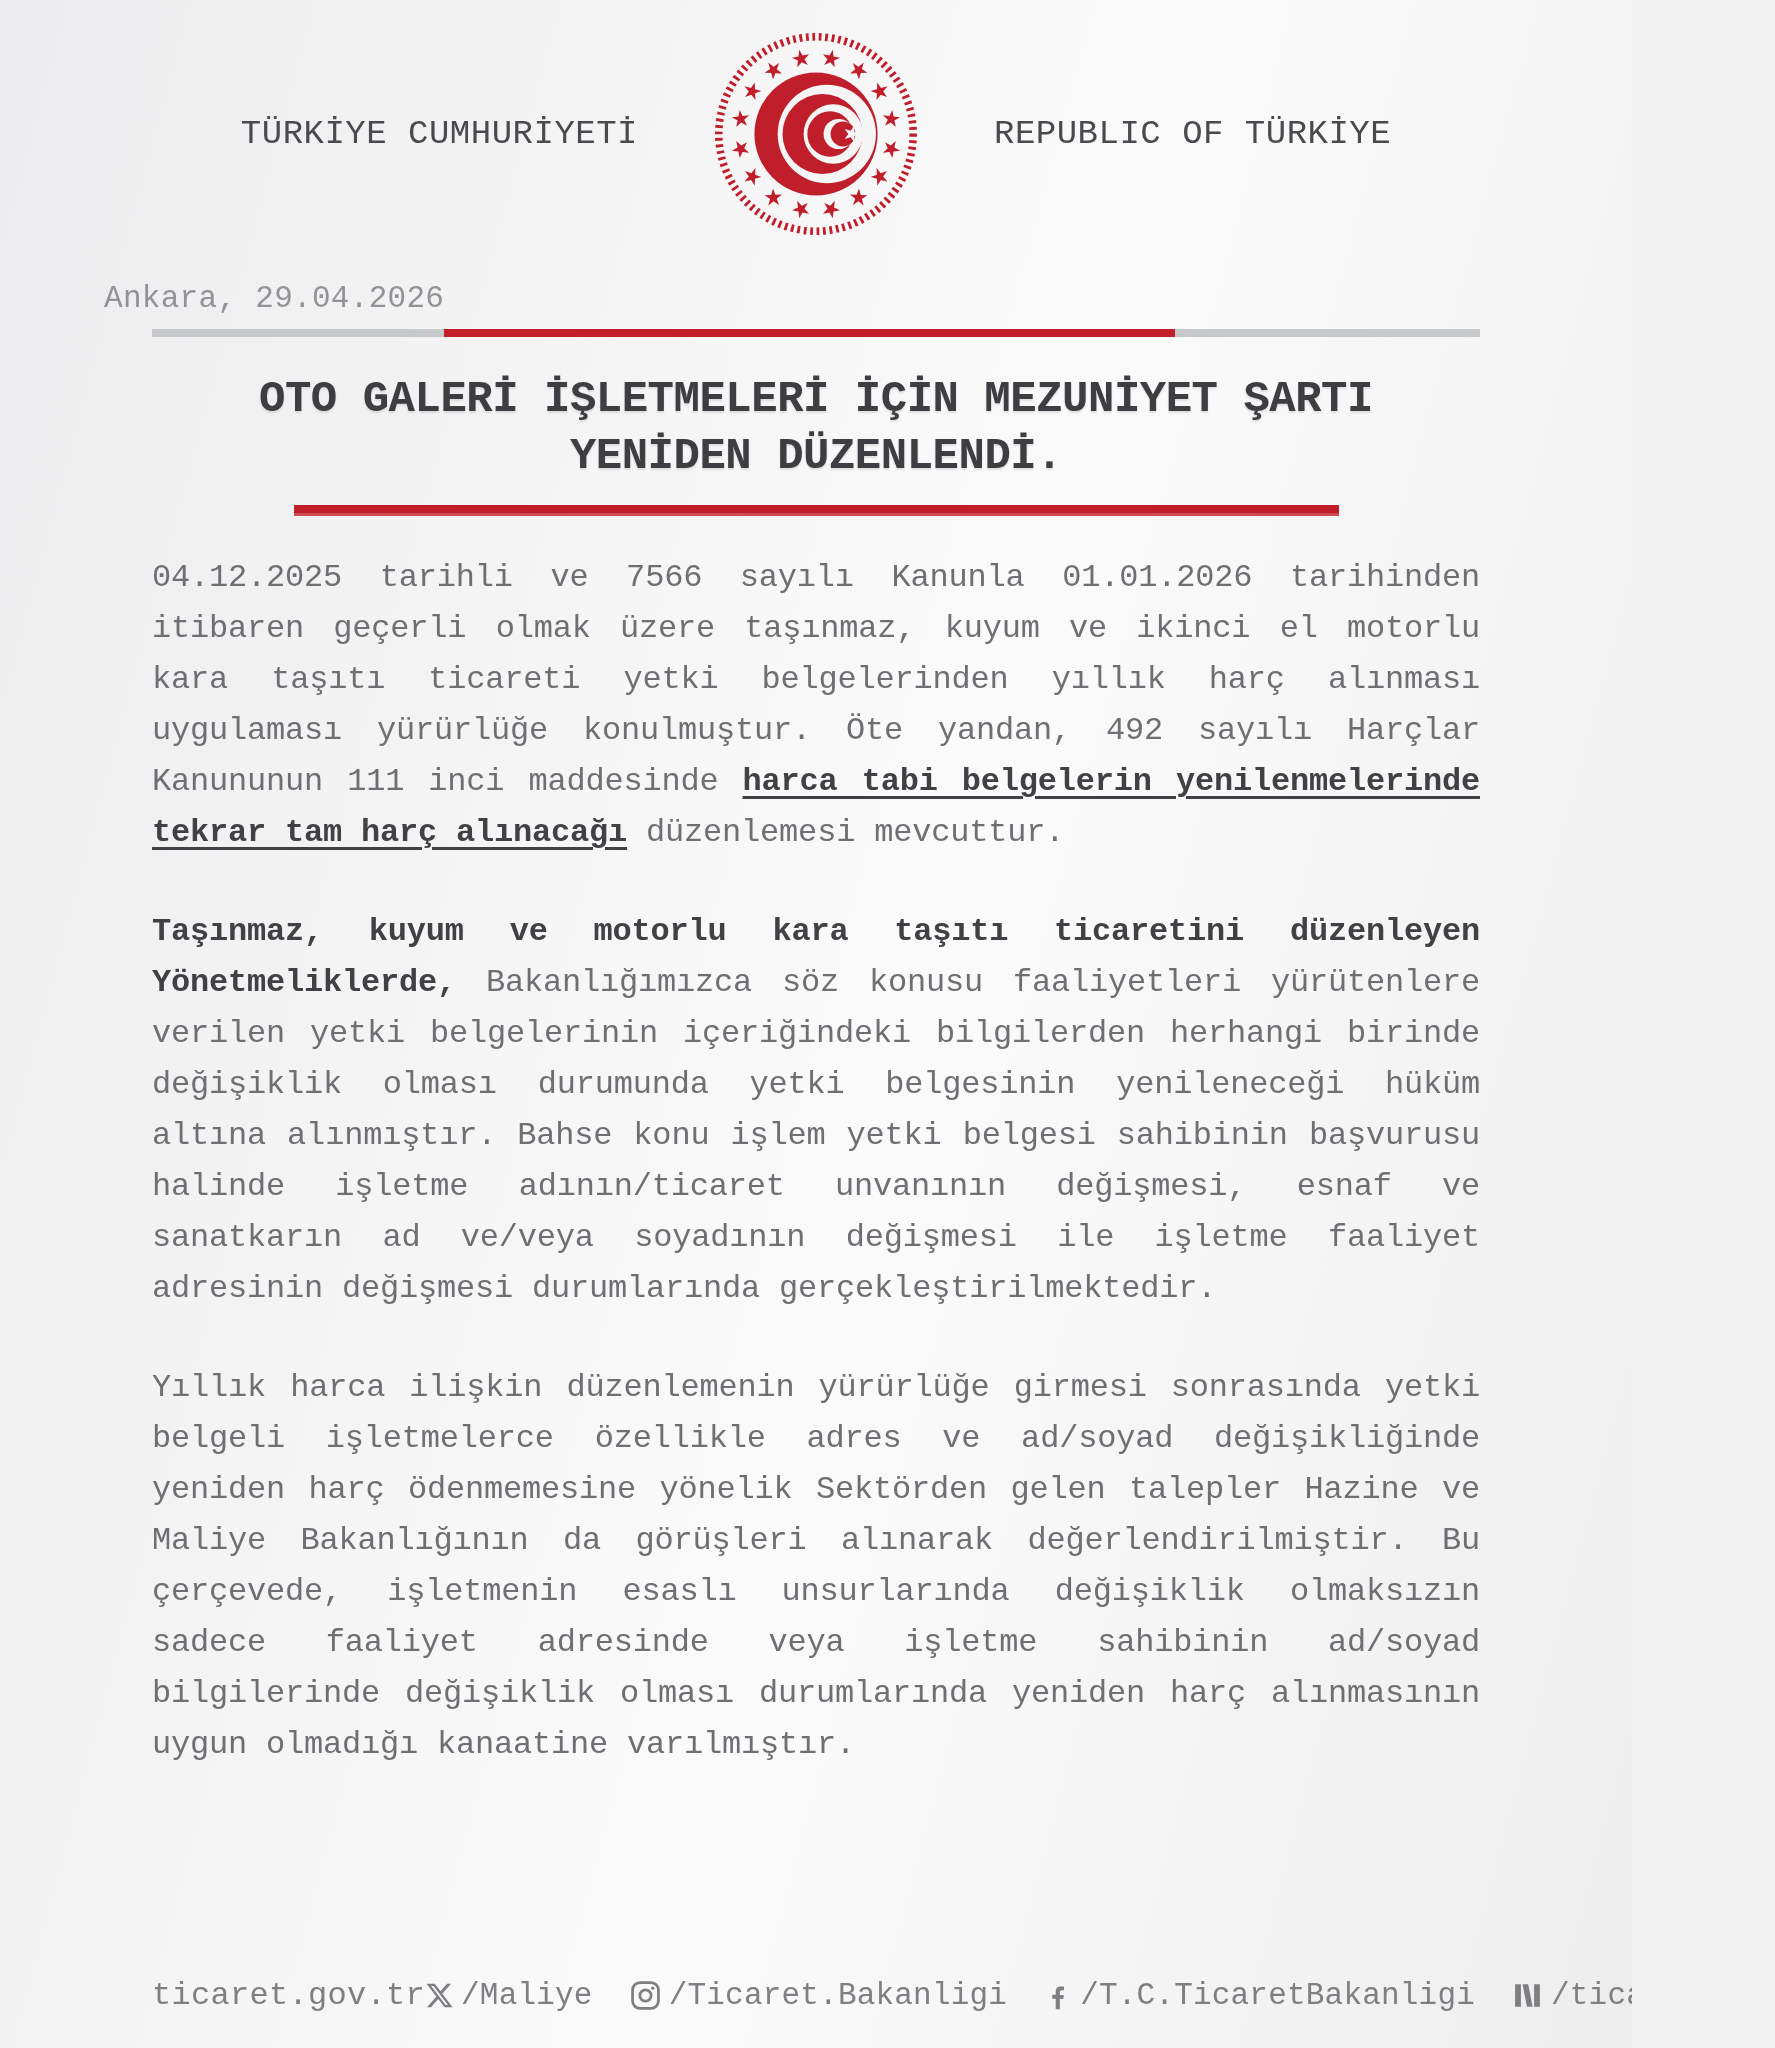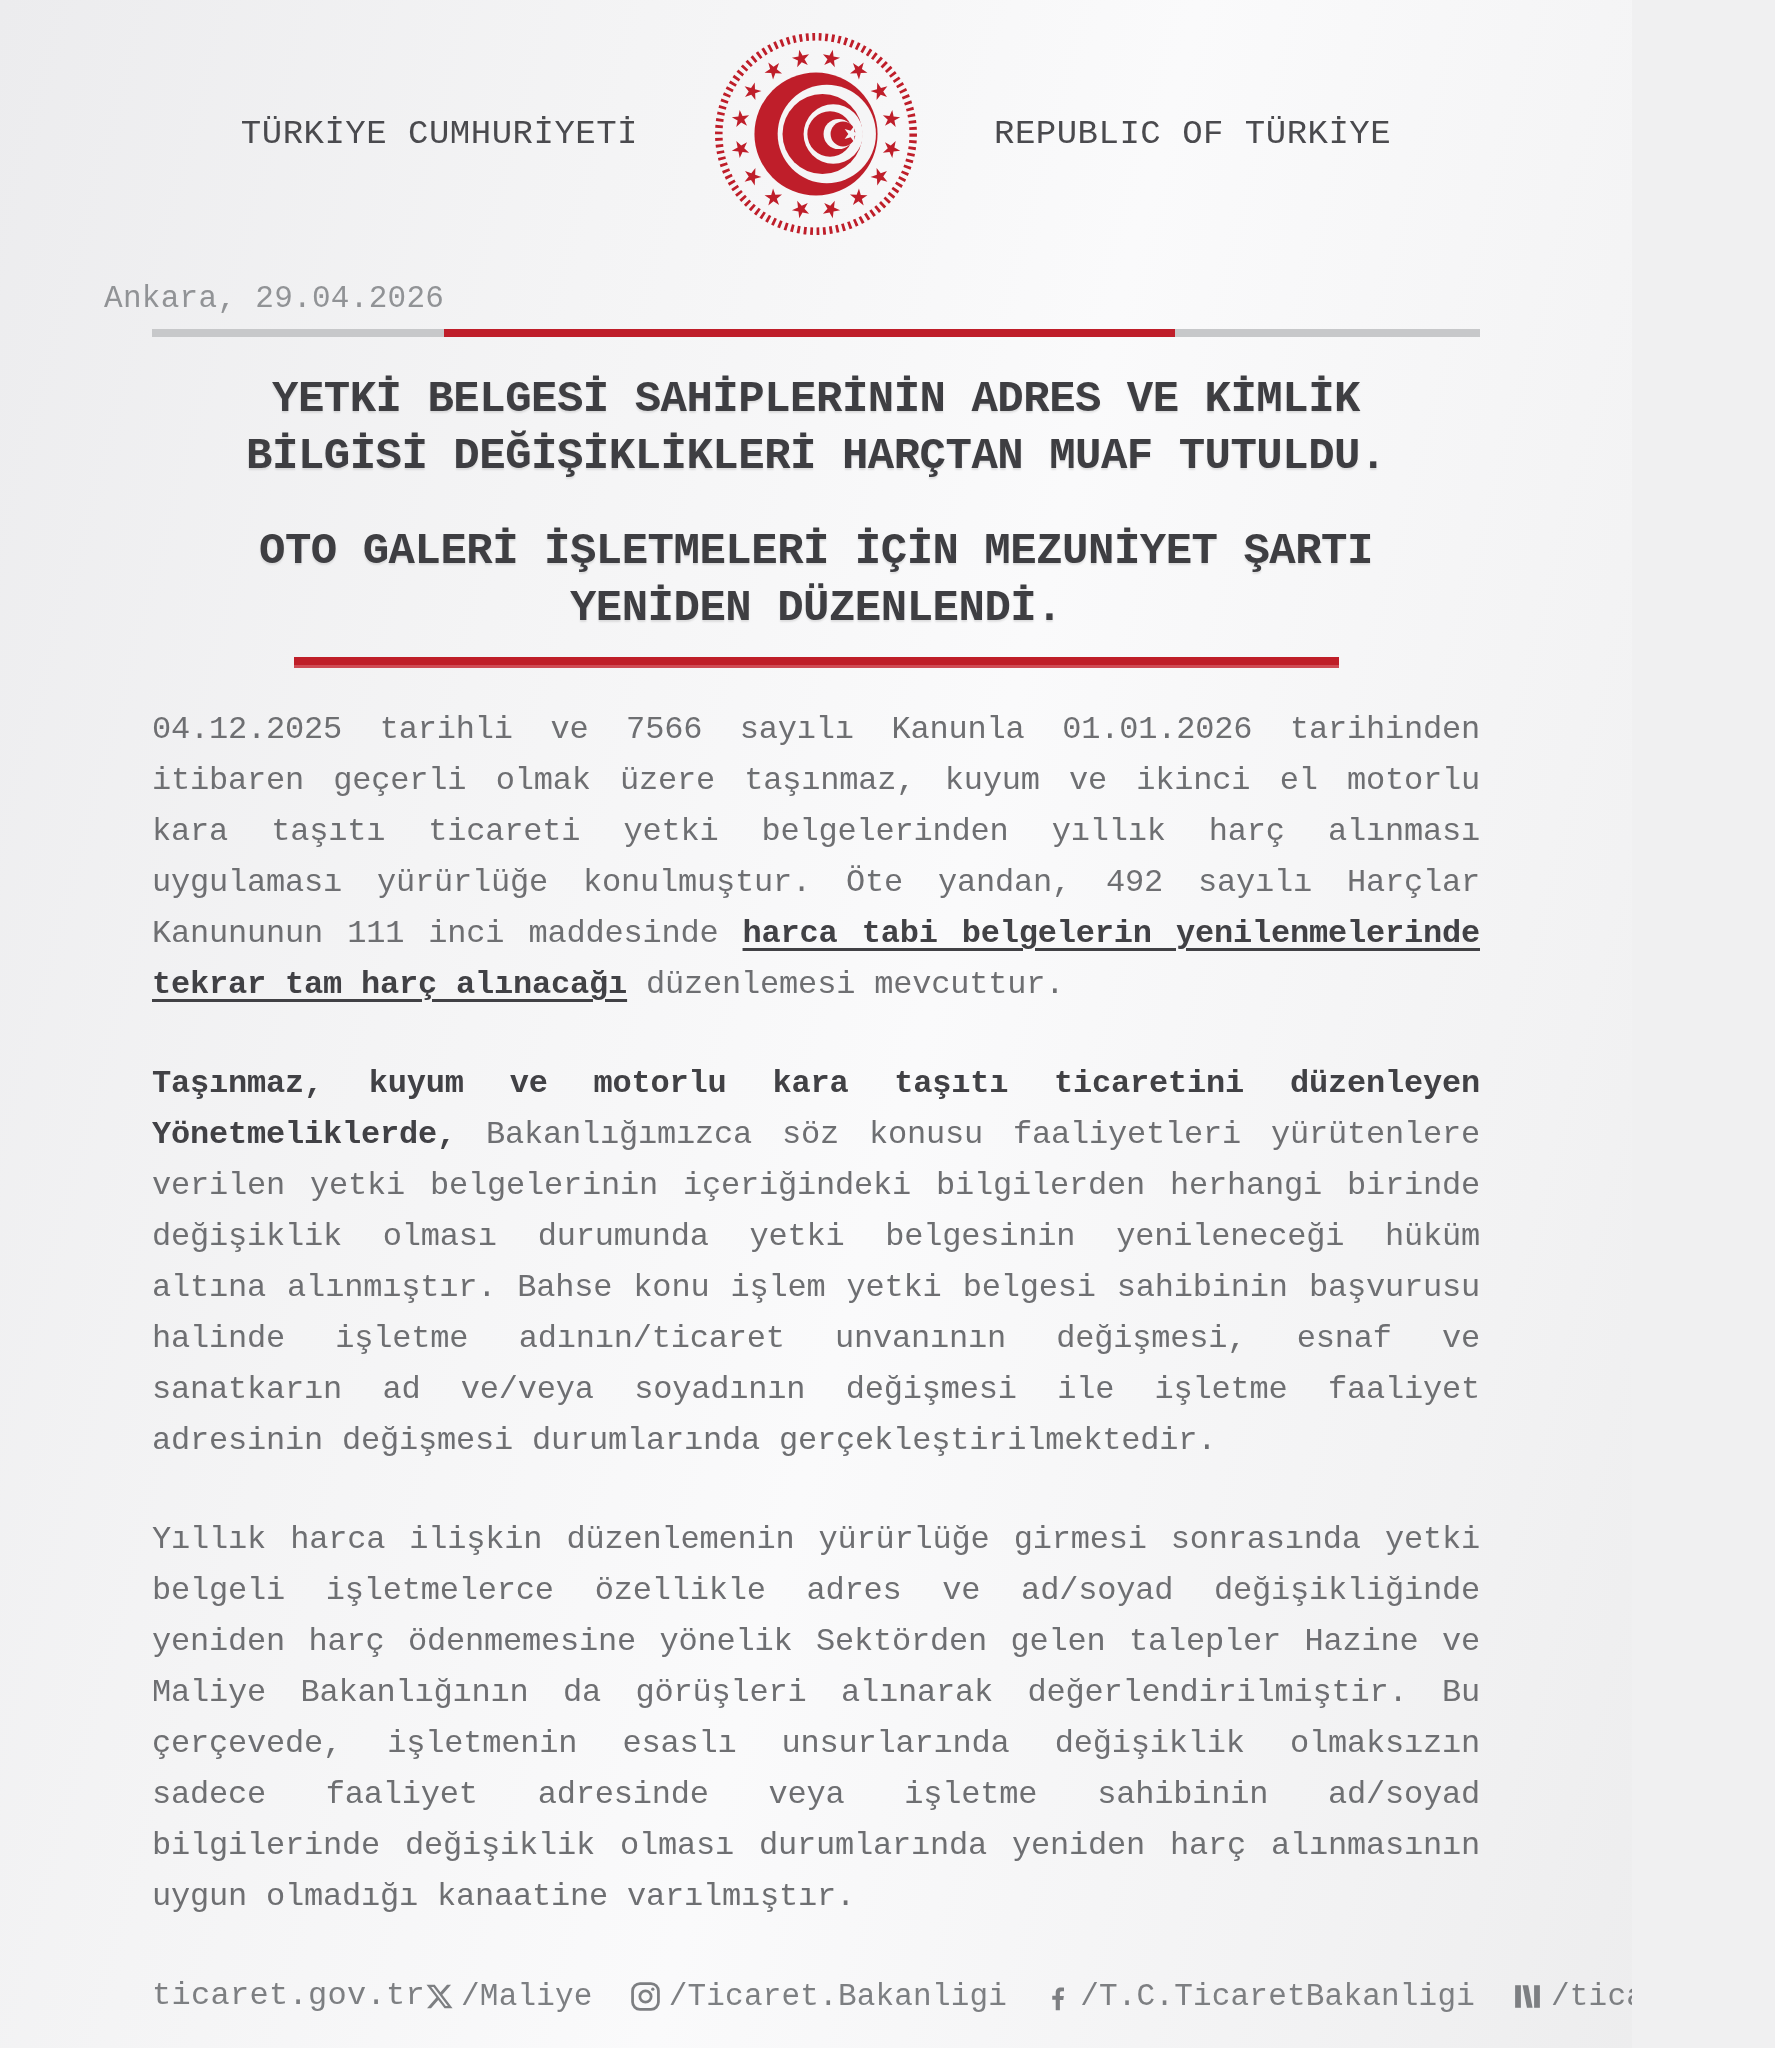--- a/index.html
+++ b/index.html
@@ -92,21 +92,21 @@
   .body-copy p{margin-bottom:48px;}
   .body-copy p:last-child{margin-bottom:0;}
   .seg-b{font-weight:700;color:#414145;}
   .seg-bu{font-weight:700;color:#414145;text-decoration:underline;text-underline-offset:6px;text-decoration-thickness:3px;}
   
   .footer{
     position:absolute;
     left:152px;right:152px;bottom:34px;
     display:flex;
     justify-content:space-between;
-    align-items:flex-end;
+    align-items:center;
     color:var(--footer-text);
   }
   .site{font-size:32px;letter-spacing:.3px;}
   .socials{display:flex;align-items:center;gap:36px;}
   .social{display:flex;align-items:center;gap:7px;font-size:31px;letter-spacing:.2px;}
   .sicon{display:inline-flex;align-items:center;justify-content:center;color:var(--footer-text);}
   .sicon svg{display:block;}
 </style>
 </head>
 <body>
@@ -164,24 +164,20 @@
   <div class="dateline">Ankara, 29.04.2026</div>
 
   <div class="divider-tricolor">
     <span class="seg-gray-l"></span>
     <span class="seg-red"></span>
     <span class="seg-gray-r"></span>
   </div>
 
   <section class="headings">
     <h1 class="headline">
-      <span class="hl">YETKİ BELGESİ SAHİPLERİNİN ADRES VE KİMLİK</span>
-      <span class="hl">BİLGİSİ DEĞİŞİKLİKLERİ HARÇTAN MUAF TUTULDU.</span>
-    </h1>
-    <h1 class="headline">
       <span class="hl">OTO GALERİ İŞLETMELERİ İÇİN MEZUNİYET ŞARTI</span>
       <span class="hl">YENİDEN DÜZENLENDİ.</span>
     </h1>
   </section>
 
   <div class="divider-red"></div>
 
   <article class="body-copy">
     <p><span>04.12.2025 tarihli ve 7566 sayılı Kanunla 01.01.2026 tarihinden itibaren geçerli olmak üzere taşınmaz, kuyum ve ikinci el motorlu kara taşıtı ticareti yetki belgelerinden yıllık harç alınması uygulaması yürürlüğe konulmuştur. Öte yandan, 492 sayılı Harçlar Kanununun 111 inci maddesinde </span><span class="seg-bu">harca tabi belgelerin yenilenmelerinde tekrar tam harç alınacağı</span><span> düzenlemesi mevcuttur.</span></p>
 

